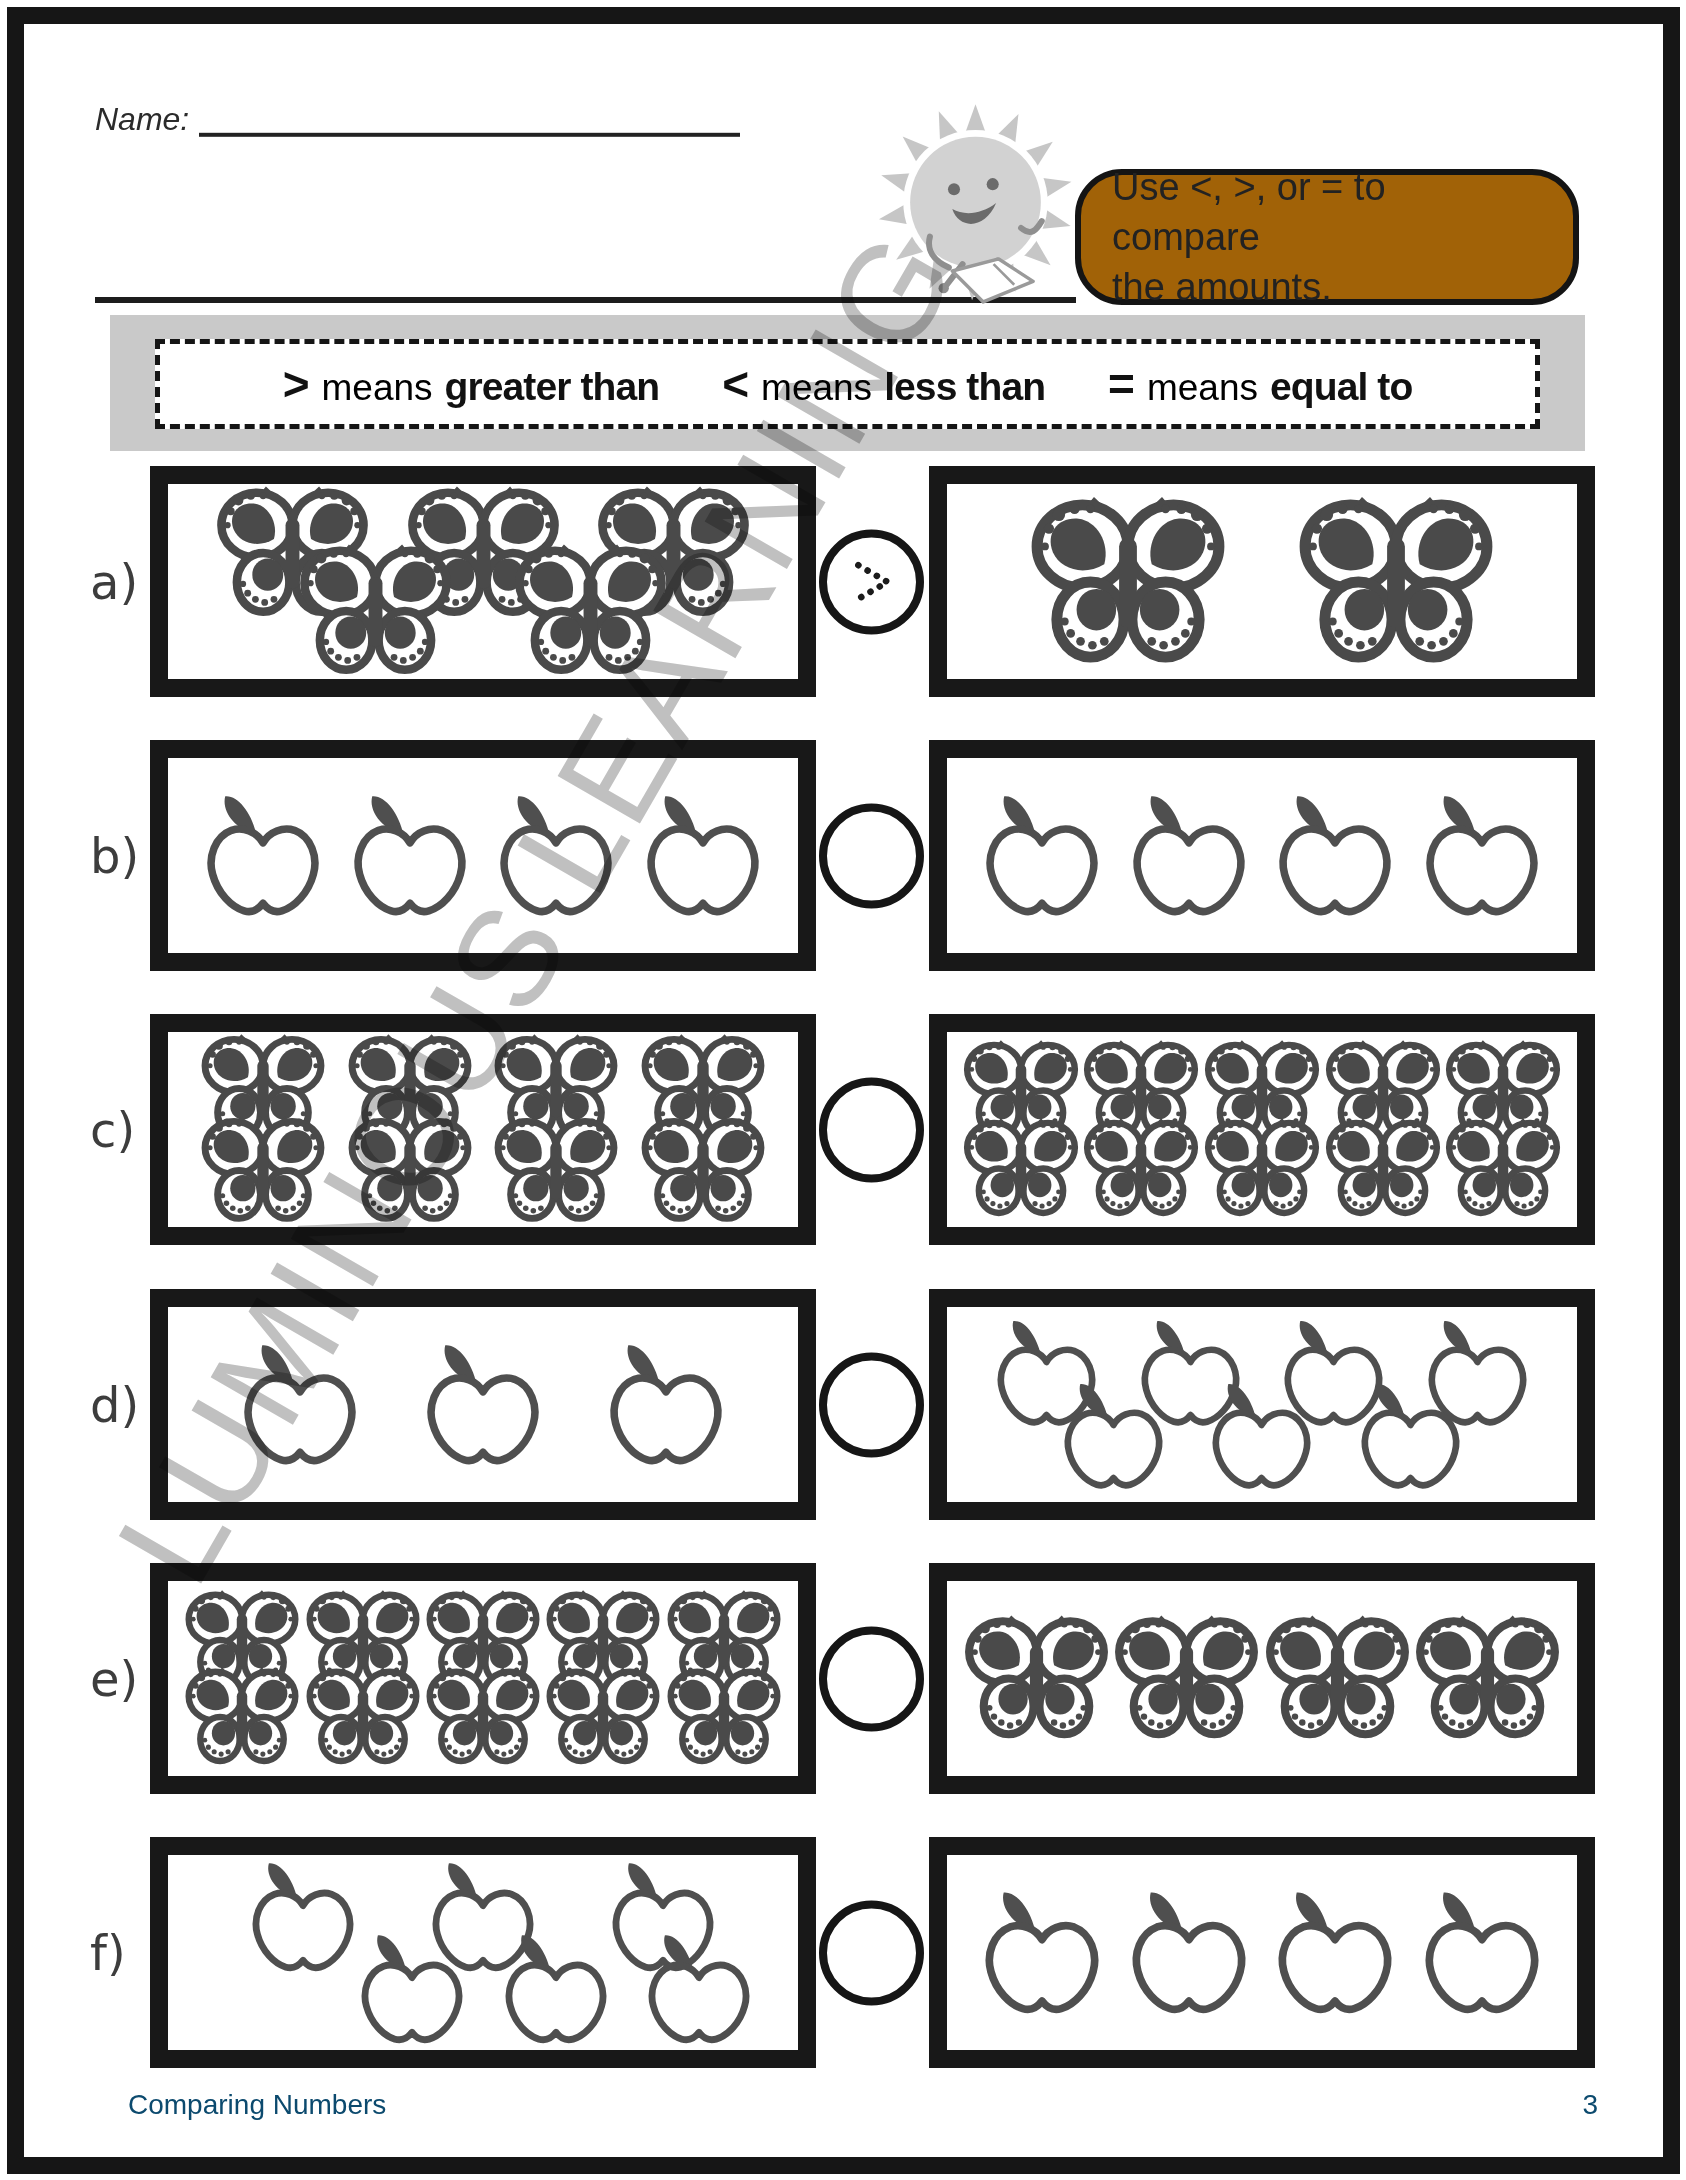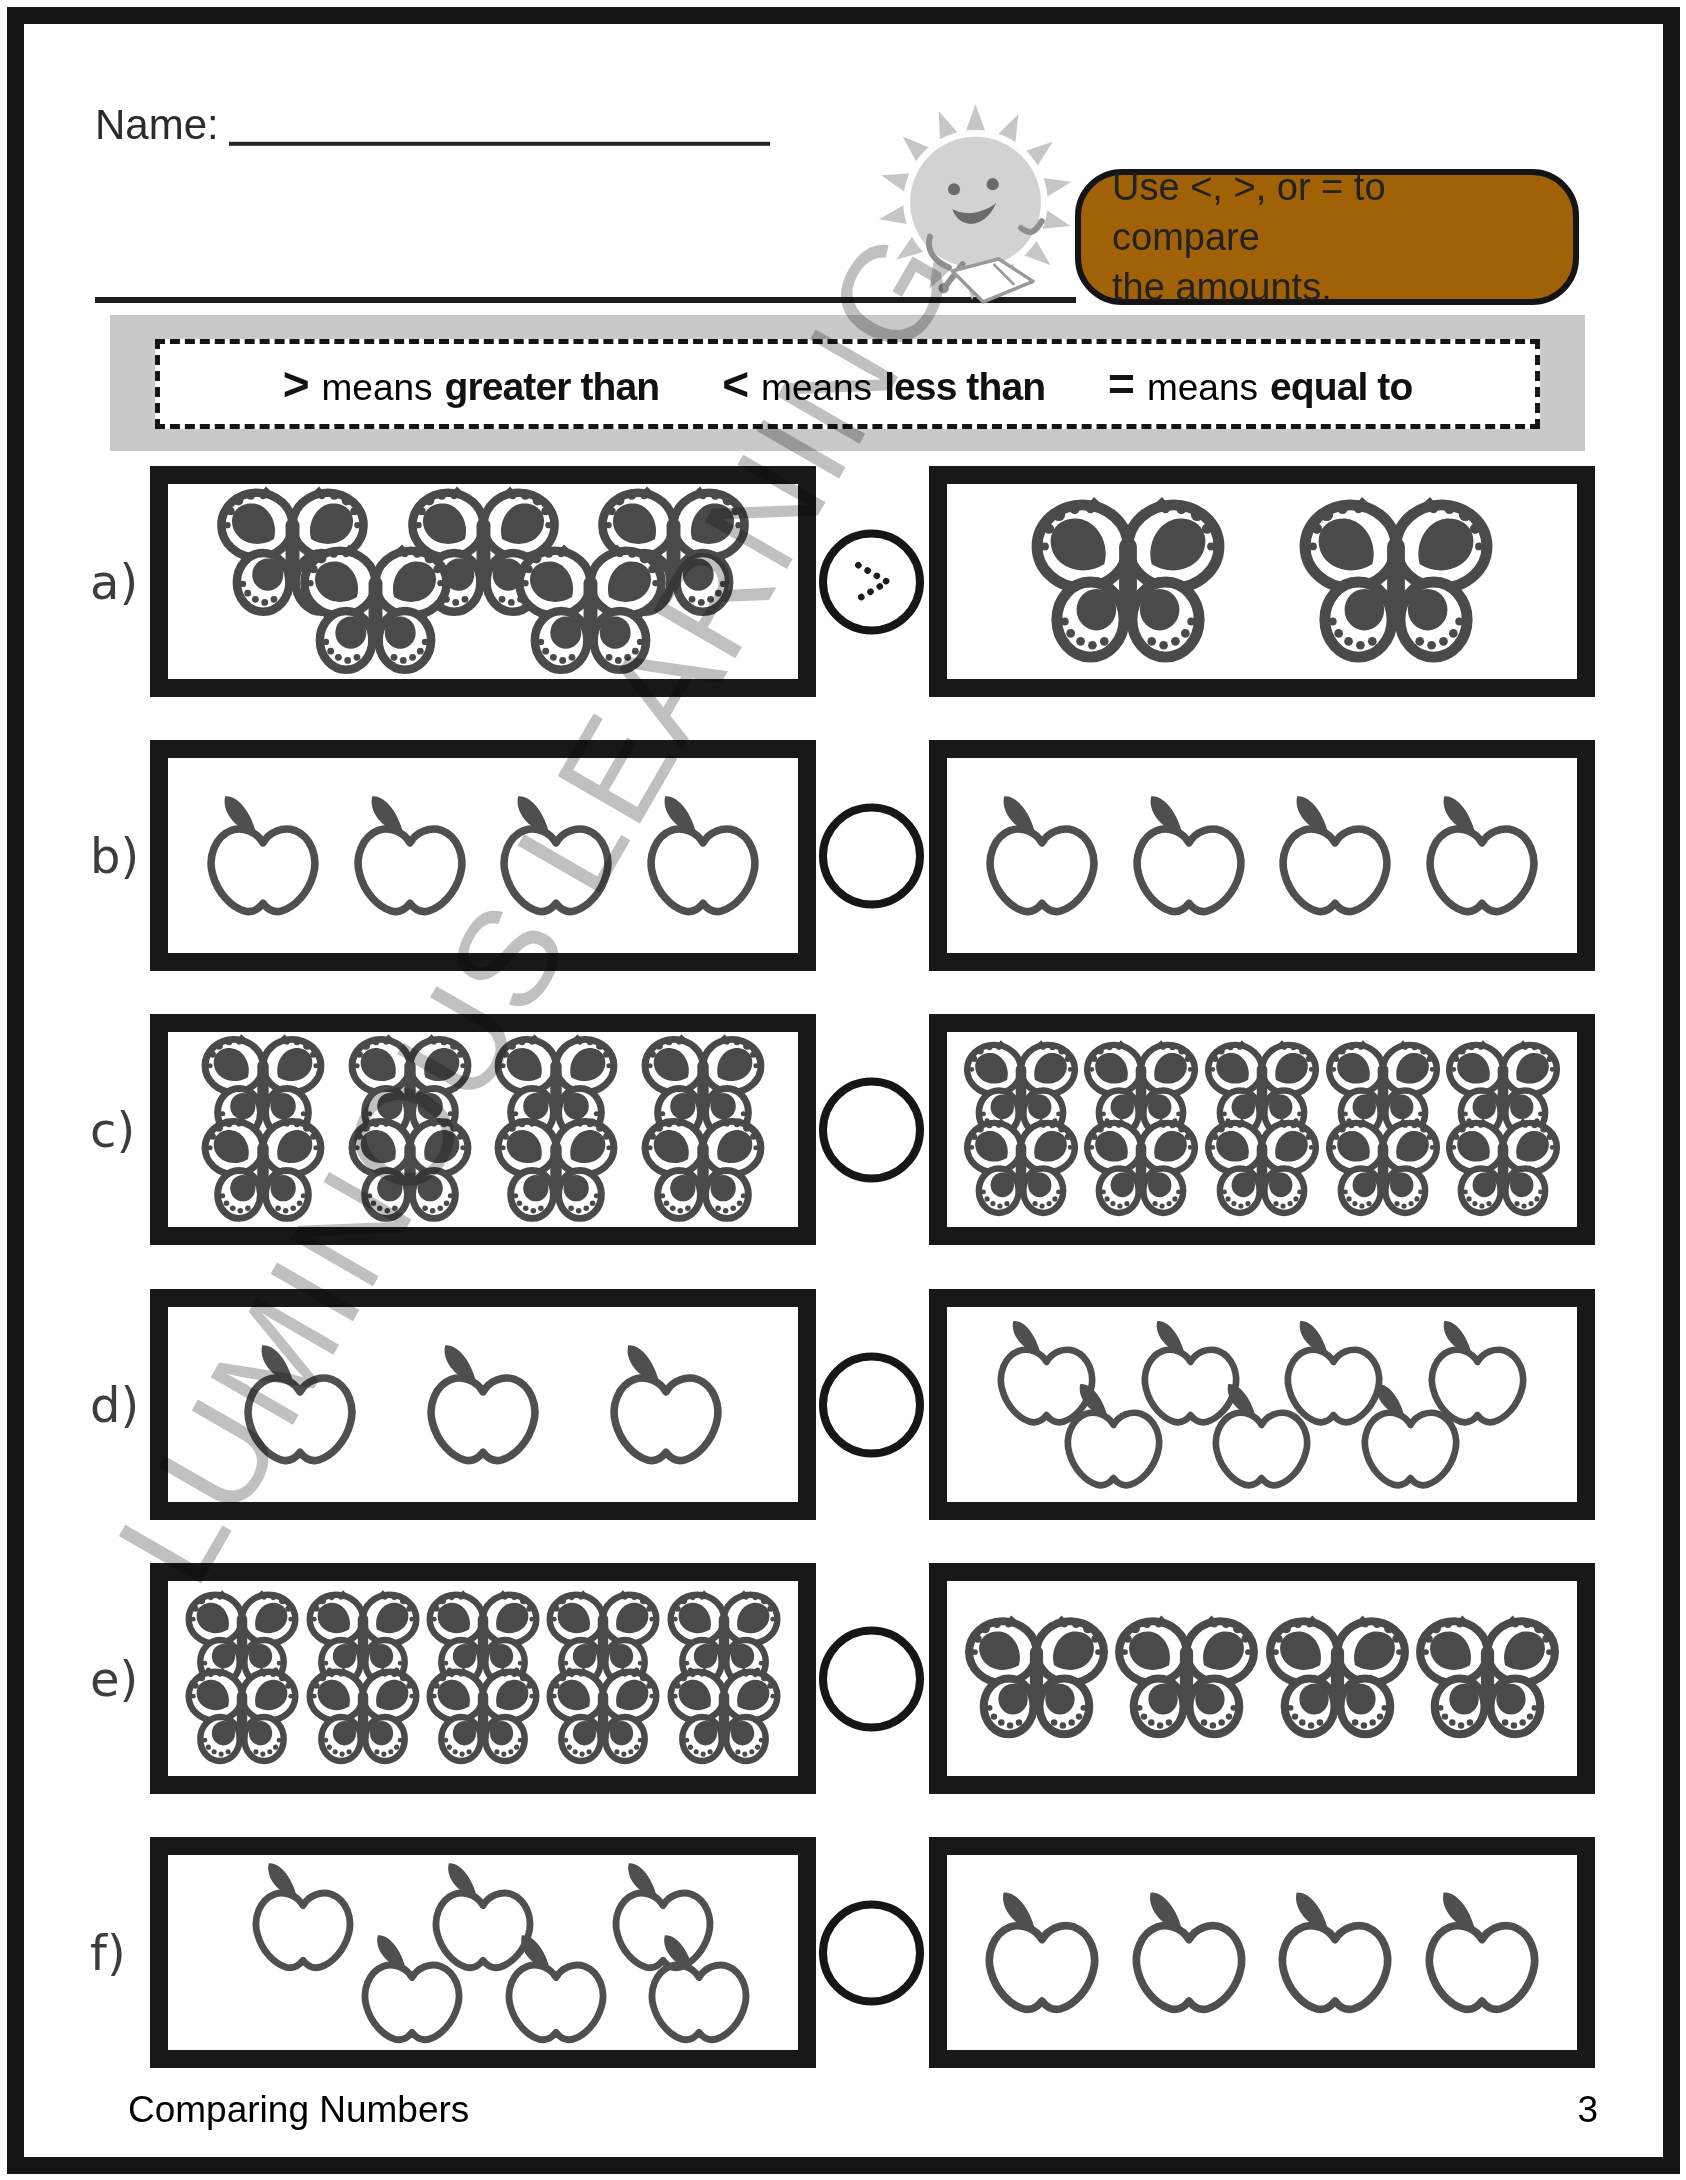--- a/index.html
+++ b/index.html
@@ -2,21 +2,21 @@
 <html style="font-size:13.6px"><head>
 <meta charset="utf-8">
 <style>
   html,body{margin:0;padding:0;background:#ffffff;}
   #page{position:relative;width:1687px;height:2181px;background:#ffffff;overflow:hidden;
         font-family:"Liberation Sans",sans-serif;color:#1a1a1a;}
   
   #frame{position:absolute;inset:6.8px;border:17px solid #161616;z-index:60;pointer-events:none;}
 
   
-  #name-row{position:absolute;left:95px;top:101px;font-size:42px;color:#2b2b2b;z-index:2;}
+  #name-row{position:absolute;left:95px;top:101px;font-size:32px;color:#2b2b2b;z-index:2;font-style:italic;}
   #name-line{display:inline-block;width:541px;border-bottom:4.3px solid #222;transform:translateY(6.8px);margin-left:10.2px;}
   #page-title{position:absolute;left:95px;top:186px;font-family:"DejaVu Sans",sans-serif;
               font-weight:bold;font-size:61px;letter-spacing:1.7px;color:#171717;z-index:2;}
   #title-underline{position:absolute;left:95px;top:297px;width:981px;height:6px;background:#1c1c1c;z-index:1;}
 
   #sun{position:absolute;left:874px;top:99px;width:203px;height:215px;z-index:10;}
 
   #bubble{position:absolute;left:1075px;top:169px;width:504px;height:136px;box-sizing:border-box;
           border:6px solid #141414;border-radius:47px;background:#a16207;z-index:20;
           display:flex;flex-direction:column;justify-content:center;padding:8.5px 31px;
@@ -47,21 +47,21 @@
                  display:flex;align-items:center;justify-content:center;z-index:3;}
   .answer-circle svg{width:82%;height:82%;}
 
   
   #watermark{position:absolute;left:537px;top:907px;transform:translate(-50%,-50%) rotate(-60deg);
              font-family:"Liberation Sans",sans-serif;font-size:138px;letter-spacing:3.4px;
              color:#b5b5b5;opacity:.85;white-space:nowrap;z-index:50;mix-blend-mode:multiply;pointer-events:none;}
 
   
   #footer{position:absolute;left:128px;right:89px;top:2089px;display:flex;align-items:center;
-          font-size:37px;color:#000000;z-index:2;}
+          font-size:28px;color:#0c4a6e;z-index:2;}
   #footer .f-left{flex:1;text-align:left;}
   #footer .f-center{flex:0;text-align:center;}
   #footer .f-right{flex:1;text-align:right;}
 </style>
 </head>
 <body>
 
 <svg width="0" height="0" style="position:absolute">
   <defs>
     <g id="bwing-left">

